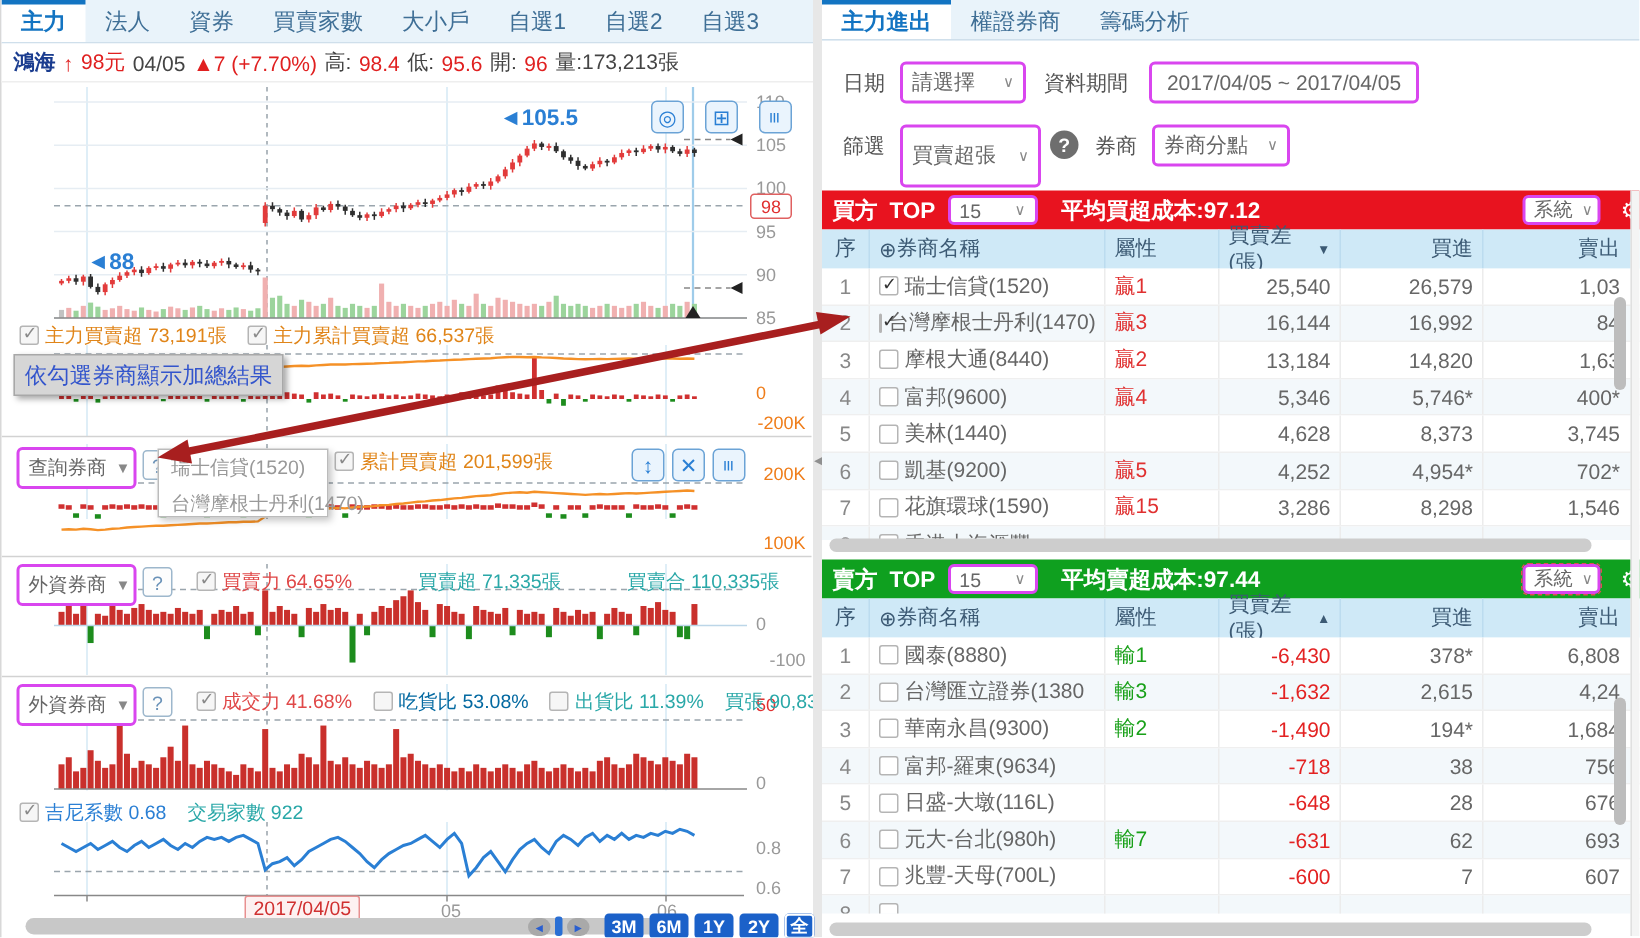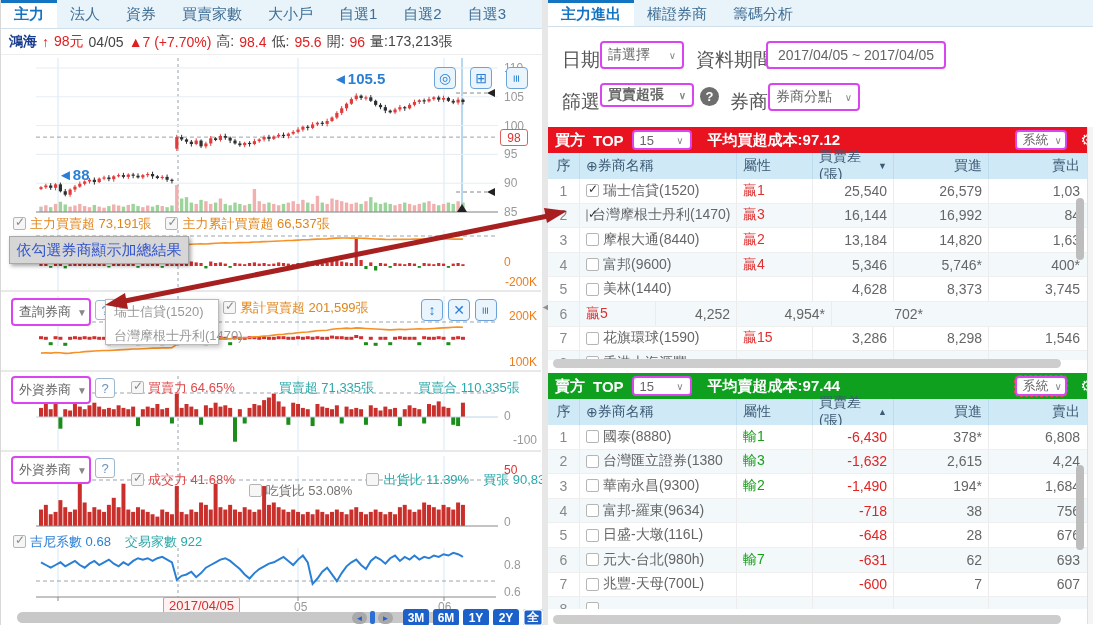--- a/index.html
+++ b/index.html
@@ -26,21 +26,21 @@
   .chk.tbl { background:#fff; }
   .chk.tbl.on::after { color:#333; }
   .lblrow { position:absolute; display:flex; align-items:center; gap:14px; font-size:13px; white-space:nowrap; }
 
   
   .cbtn { position:absolute; width:22px; height:22px; border:1.5px solid #6ba3d6; border-radius:4px; background:#eaf4fd; color:#2a7fd4; display:flex; align-items:center; justify-content:center; font-size:14px; cursor:pointer; }
   .rot90 { transform:rotate(90deg); font-size:13px; }
 
   
   #right { position:absolute; left:547px; top:0; width:546px; height:625px; background:#fff; }
-  .filter-label { position:absolute; font-size:19px; color:#555; }
+  .filter-label { position:absolute; font-size:14px; color:#555; }
   .qmark-dark { position:absolute; width:19px; height:19px; border-radius:50%; background:#6e6e6e; color:#fff; font-size:13px; font-weight:bold; display:flex; align-items:center; justify-content:center; cursor:pointer; }
 
   .thead-bar { position:absolute; left:0; width:546px; height:26px; display:flex; align-items:center; color:#fff; font-size:15px; font-weight:bold; gap:8px; padding-left:7px; }
   .thead-bar .sel { font-weight:normal; padding:1px 6px; font-size:13px; height:20px; }
   .gear-w { margin-left:6px; font-size:15px; cursor:pointer; font-weight:normal; }
   .colhead { position:absolute; left:0; width:546px; height:26px; background:#cfe9f7; display:flex; align-items:center; font-size:14px; color:#3c5a74; }
   .colhead > div, .trow > div { border-right:1px solid #bcdcef; height:100%; display:flex; align-items:center; padding:0 6px; }
   .trow > div { border-right:1px solid #ececec; }
   .c-seq { width:32px; justify-content:center; }
   .c-name { width:157px; overflow:hidden; white-space:nowrap; }
@@ -821,21 +821,21 @@
   <div class="lblrow" style="left:222px;top:299px;" id="sec3-labels">
       <span style="color: rgb(224, 133, 25);"><span class="chk on"></span><span>累計買賣超 201,599張</span></span>
     </div>
   <div class="lblrow" style="left:130px;top:379px;gap:44px;" id="sec4-labels">
       <span style="color: rgb(224, 72, 72);"><span class="chk on"></span><span>買賣力 64.65%</span></span>
       <span style="color: rgb(42, 168, 168);"><span>買賣超 71,335張</span></span>
       <span style="color: rgb(42, 168, 168);"><span>買賣合 110,335張</span></span>
     </div>
   <div class="lblrow" style="left:130px;top:459px;" id="sec5-labels">
       <span style="color: rgb(224, 72, 72);"><span class="chk on"></span><span>成交力 41.68%</span></span>
-      <span style="color: #737373; margin-top: 23px;"><span class="chk"></span><span>吃貨比 53.08%</span></span>
+      <span style="color: #0369a1;"><span class="chk"></span><span>吃貨比 53.08%</span></span>
       <span style="color: rgb(42, 168, 168);"><span class="chk"></span><span>出貨比 11.39%</span></span>
       <span style="color: rgb(42, 168, 168);"><span>買張 90,835張</span></span>
       <span style="color: rgb(42, 168, 168);"><span>賣張 19,499</span></span>
     </div>
   <div class="lblrow" style="left:12px;top:533px;" id="sec6-labels">
       <span style="color: rgb(42, 127, 212);"><span class="chk on"></span><span>吉尼系數 0.68</span></span>
       <span style="color: rgb(42, 168, 168);"><span>交易家數 922</span></span>
     </div>
 
   <div class="sel abs" style="left:10px;top:298px;width:80px;">
@@ -893,21 +893,21 @@
     <div class="filter-label" style="left:14px;top:47px;">日期</div>
     <div class="sel abs" style="left:52px;top:41px;width:84px;height:28px;font-size:14px;">
       <span>請選擇</span>
         <span class="car">∨</span>
     </div>
     <div class="filter-label" style="left:148px;top:47px;">資料期間</div>
     <div class="sel abs" style="left:218px;top:41px;width:180px;height:28px;font-size:14px;justify-content:center;align-items:center;">
       <span>2017/04/05 ~ 2017/04/05</span>
     </div>
     <div class="filter-label" style="left:14px;top:89px;">篩選</div>
-    <div class="sel abs" style="left:52px;top:83px;width:94px;height:24px;font-size:14px;font-weight:bold;">
+    <div class="sel abs" style="left:52px;top:83px;width:94px;height:42px;font-size:14px;">
       <span>買賣超張</span>
         <span class="car">∨</span>
     </div>
     <div class="qmark-dark" style="left:152px;top:87px;">?</div>
     <div class="filter-label" style="left:182px;top:89px;">券商</div>
     <div class="sel abs" style="left:220px;top:83px;width:92px;height:28px;font-size:14px;">
       <span>券商分點</span>
         <span class="car">∨</span>
     </div>
 
@@ -990,20 +990,24 @@
             <span class="chk tbl"></span>
             <span>美林(1440)</span>
           </div>
           <div class="c-attr attr-win"></div>
           <div class="c-diff">4,628</div>
           <div class="c-buy">8,373</div>
           <div class="c-sell">3,745</div>
         </div>
         <div class="trow">
           <div class="c-seq seq">6</div>
+          <div class="c-name">
+            <span class="chk tbl"></span>
+            <span>凱基(9200)</span>
+          </div>
           <div class="c-attr attr-win">贏5</div>
           <div class="c-diff">4,252</div>
           <div class="c-buy">4,954*</div>
           <div class="c-sell">702*</div>
         </div>
         <div class="trow">
           <div class="c-seq seq">7</div>
           <div class="c-name">
             <span class="chk tbl"></span>
             <span>花旗環球(1590)</span>

